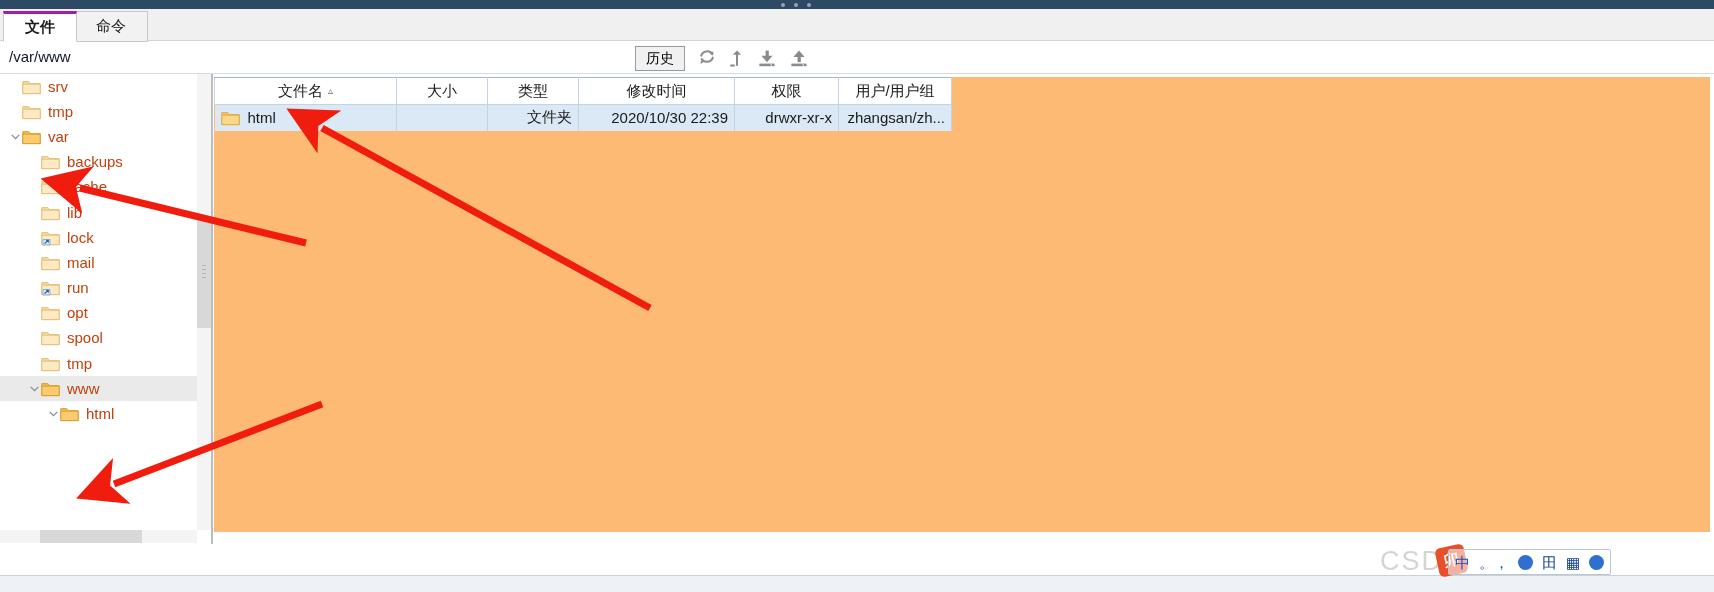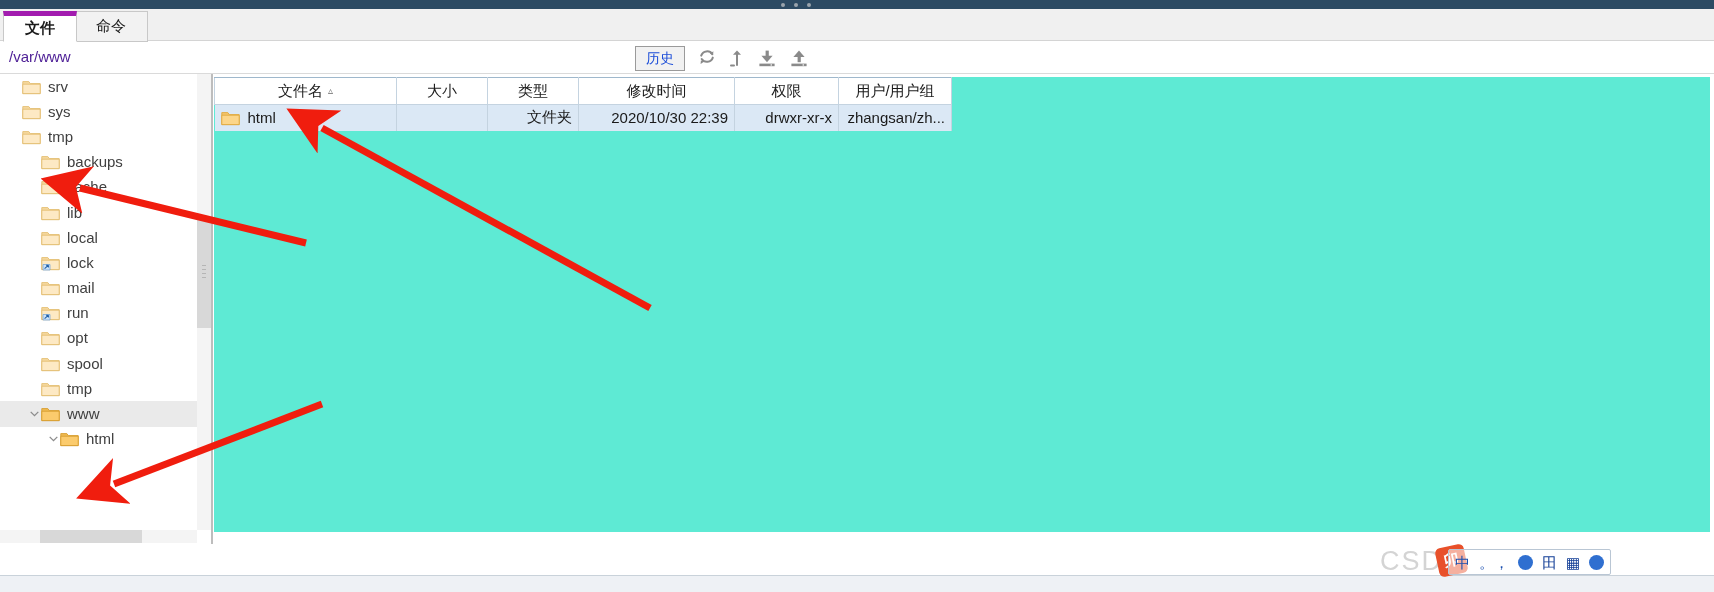--- a/index.html
+++ b/index.html
@@ -57,21 +57,21 @@
     color: #1a1a1a;
     border: 1px solid #c8c8c8;
     background: #f0f0f0;
     cursor: default;
     user-select: none;
   }
   .tab.active {
     left: 3px;
     background: #ffffff;
     border-bottom-color: #ffffff;
-    border-top: 5px solid #a21caf;
+    border-top: 3px solid #a21caf;
     font-weight: 600;
     z-index: 3;
   }
   .tab.inactive {
     left: 74px;
     background: #f2f2f2;
     border-top: 1px solid #c8c8c8;
     z-index: 2;
   }
 
@@ -80,32 +80,32 @@
     position: absolute;
     left: 0; top: 41px;
     width: 1714px; height: 33px;
     background: #ffffff;
     border-bottom: 1px solid #dadada;
   }
   .path-text {
     position: absolute;
     left: 9px; top: 7px;
     font-size: 15px;
-    color: #4c1d95;
+    color: #0f172a;
     white-space: nowrap;
   }
   .history-btn {
     position: absolute;
     left: 635px; top: 5px;
     width: 50px; height: 25px;
     background: #f1f1f1;
     border: 1px solid #9a9a9a;
     display: flex; align-items: center; justify-content: center;
     font-size: 14px;
-    color: #1d4ed8;
+    color: #000000;
     cursor: pointer;
     user-select: none;
   }
   .tool-icons {
     position: absolute;
     left: 697px; top: 4px;
     height: 26px;
     display: flex; align-items: center; gap: 12px;
   }
   .tool-icons .ticon { cursor: pointer; line-height: 0; display: block; }
@@ -116,21 +116,21 @@
     left: 0; top: 74px;
     width: 197px; height: 456px;
     background: #ffffff;
     overflow: hidden;
   }
   .tree-row {
     position: relative;
     height: 25.2px;
     display: flex; align-items: center;
     font-size: 15px;
-    color: #404040;
+    color: #c2410c;
     white-space: nowrap;
     cursor: default;
     user-select: none;
   }
   .tree-row.selected { background: #eaeaea; }
   .chev {
     width: 14px; height: 25px;
     flex: 0 0 14px;
     display: flex; align-items: center; justify-content: center;
     color: #7a7a7a;
@@ -184,21 +184,21 @@
     left: 211px; top: 74px;
     width: 2px; height: 470px;
     background: #bdbdbd;
   }
 
   
   .table-pane {
     position: absolute;
     left: 214px; top: 77px;
     width: 1496px; height: 455px;
-    background: #5eead4;
+    background: #fdba74;
   }
   table.files {
     border-collapse: collapse;
     table-layout: fixed;
     width: 732px;
     font-size: 15px;
   }
   table.files thead th {
     height: 27px;
     background: #ffffff;
@@ -375,32 +375,36 @@
       </div>
       <div class="tree-row">
         <span style="flex: 0 0 8px;"></span>
         <span class="chev"></span>
         <span class="fold">
           <svg width="19" height="16" viewBox="0 0 19 16">
             <path d="M0.8 2.6h6l1.6 2h9.8v10H0.8z" fill="#f7d9a0" stroke="#e3bd72" stroke-width="0.9"></path>
             <path d="M0.8 5.2h17.4v9.4H0.8z" fill="#fde9c4" stroke="#e3bd72" stroke-width="0.9"></path>
           </svg>
         </span>
-        <span class="tree-label">sys</span>
+        <span class="tree-label">tmp</span>
       </div>
       <div class="tree-row">
         <span style="flex: 0 0 8px;"></span>
-        <span class="chev"></span>
-        <span class="fold">
-          <svg width="19" height="16" viewBox="0 0 19 16">
-            <path d="M0.8 2.6h6l1.6 2h9.8v10H0.8z" fill="#f7d9a0" stroke="#e3bd72" stroke-width="0.9"></path>
-            <path d="M0.8 5.2h17.4v9.4H0.8z" fill="#fde9c4" stroke="#e3bd72" stroke-width="0.9"></path>
-          </svg>
-        </span>
-        <span class="tree-label">tmp</span>
+        <span class="chev">
+          <svg width="9" height="6" viewBox="0 0 9 6">
+            <path d="M0.7 0.9L4.5 4.6L8.3 0.9" fill="none" stroke="#8c8c8c" stroke-width="1.3"></path>
+          </svg>
+        </span>
+        <span class="fold">
+          <svg width="19" height="16" viewBox="0 0 19 16">
+            <path d="M0.8 2.6h6l1.6 2h9.8v10H0.8z" fill="#f0bb52" stroke="#d79d2f" stroke-width="0.9"></path>
+            <path d="M0.8 5.2h17.4v9.4H0.8z" fill="#fbcb6d" stroke="#d79d2f" stroke-width="0.9"></path>
+          </svg>
+        </span>
+        <span class="tree-label">var</span>
       </div>
       <div class="tree-row">
         <span style="flex: 0 0 27px;"></span>
         <span class="chev"></span>
         <span class="fold">
           <svg width="19" height="16" viewBox="0 0 19 16">
             <path d="M0.8 2.6h6l1.6 2h9.8v10H0.8z" fill="#f7d9a0" stroke="#e3bd72" stroke-width="0.9"></path>
             <path d="M0.8 5.2h17.4v9.4H0.8z" fill="#fde9c4" stroke="#e3bd72" stroke-width="0.9"></path>
           </svg>
         </span>
@@ -420,31 +424,20 @@
       <div class="tree-row">
         <span style="flex: 0 0 27px;"></span>
         <span class="chev"></span>
         <span class="fold">
           <svg width="19" height="16" viewBox="0 0 19 16">
             <path d="M0.8 2.6h6l1.6 2h9.8v10H0.8z" fill="#f7d9a0" stroke="#e3bd72" stroke-width="0.9"></path>
             <path d="M0.8 5.2h17.4v9.4H0.8z" fill="#fde9c4" stroke="#e3bd72" stroke-width="0.9"></path>
           </svg>
         </span>
         <span class="tree-label">lib</span>
-      </div>
-      <div class="tree-row">
-        <span style="flex: 0 0 27px;"></span>
-        <span class="chev"></span>
-        <span class="fold">
-          <svg width="19" height="16" viewBox="0 0 19 16">
-            <path d="M0.8 2.6h6l1.6 2h9.8v10H0.8z" fill="#f7d9a0" stroke="#e3bd72" stroke-width="0.9"></path>
-            <path d="M0.8 5.2h17.4v9.4H0.8z" fill="#fde9c4" stroke="#e3bd72" stroke-width="0.9"></path>
-          </svg>
-        </span>
-        <span class="tree-label">local</span>
       </div>
       <div class="tree-row">
         <span style="flex: 0 0 27px;"></span>
         <span class="chev"></span>
         <span class="fold">
           <svg width="19" height="16" viewBox="0 0 19 16">
             <path d="M0.8 2.6h6l1.6 2h9.8v10H0.8z" fill="#f7d9a0" stroke="#e3bd72" stroke-width="0.9"></path>
             <path d="M0.8 5.2h17.4v9.4H0.8z" fill="#fde9c4" stroke="#e3bd72" stroke-width="0.9"></path>
             <path d="M2 9.5h7v5.5H2z" fill="#cfe4f7" stroke="#6a9fd4" stroke-width="0.7"></path>
             <path d="M3.6 13.6l3.6-3.2M7.4 10.2h-2.4M7.4 10.2v2.2" stroke="#1f5fa8" stroke-width="1.1" fill="none"></path>

